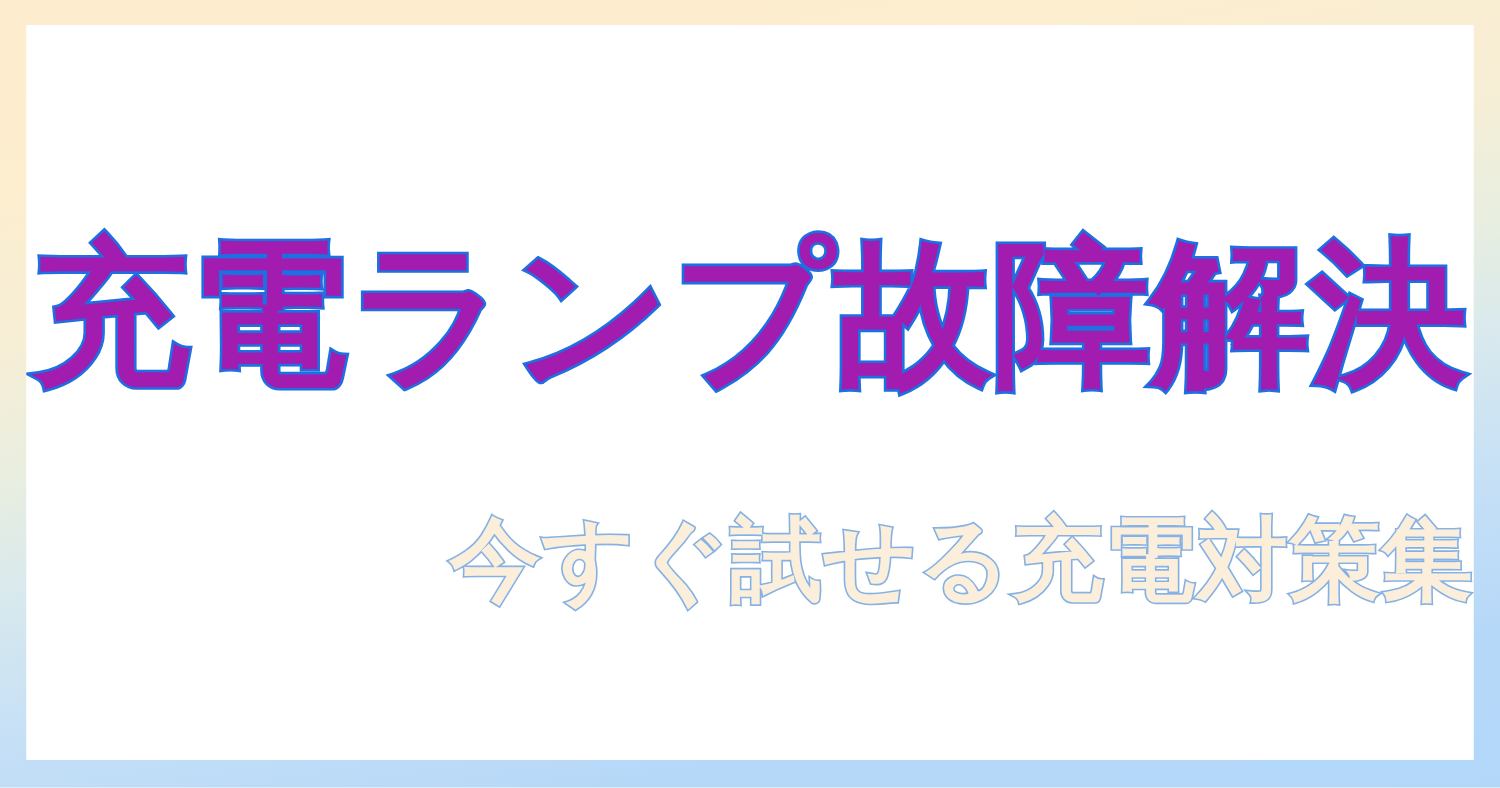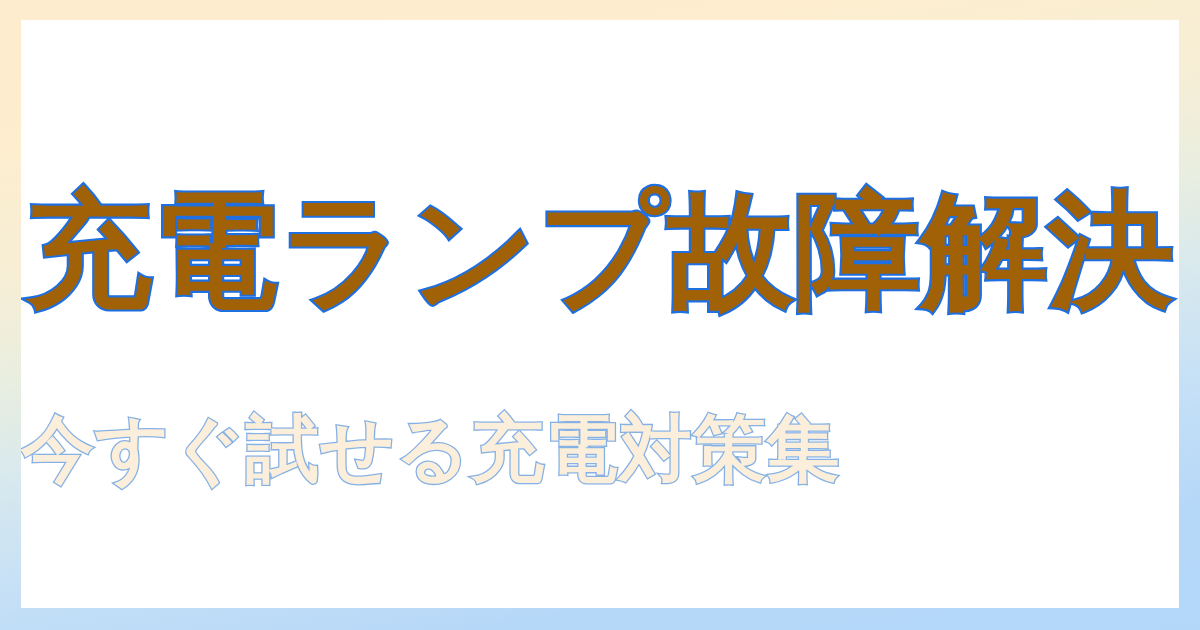--- a/index.html
+++ b/index.html
@@ -60,32 +60,32 @@
     top: 168px;
     width: 1158px;
     text-align: center;
     font-family: "DejaVu Sans", "Liberation Sans", sans-serif;
     font-weight: 700;
     font-size: 126px;
     line-height: 1.0;
     letter-spacing: 0.005em;
     white-space: nowrap;
 
-    color: #a16207;
+    color: #a21caf;
     -webkit-text-stroke: 4.2px #1e6fe2;
     paint-order: stroke fill;
     text-shadow: 0 0 0 #1e6fe2;
   }
 
   .subline {
     position: absolute;
     left: 0;
     top: 392px;
     width: 1158px;
-    text-align: left;
+    text-align: right;
     font-family: "DejaVu Sans", "Liberation Sans", sans-serif;
     font-weight: 700;
     font-size: 73px;
     line-height: 1.0;
     letter-spacing: 0.012em;
     white-space: nowrap;
 
     color: #fbeedb;
     -webkit-text-stroke: 2.6px #85b1e4;
     paint-order: stroke fill;

